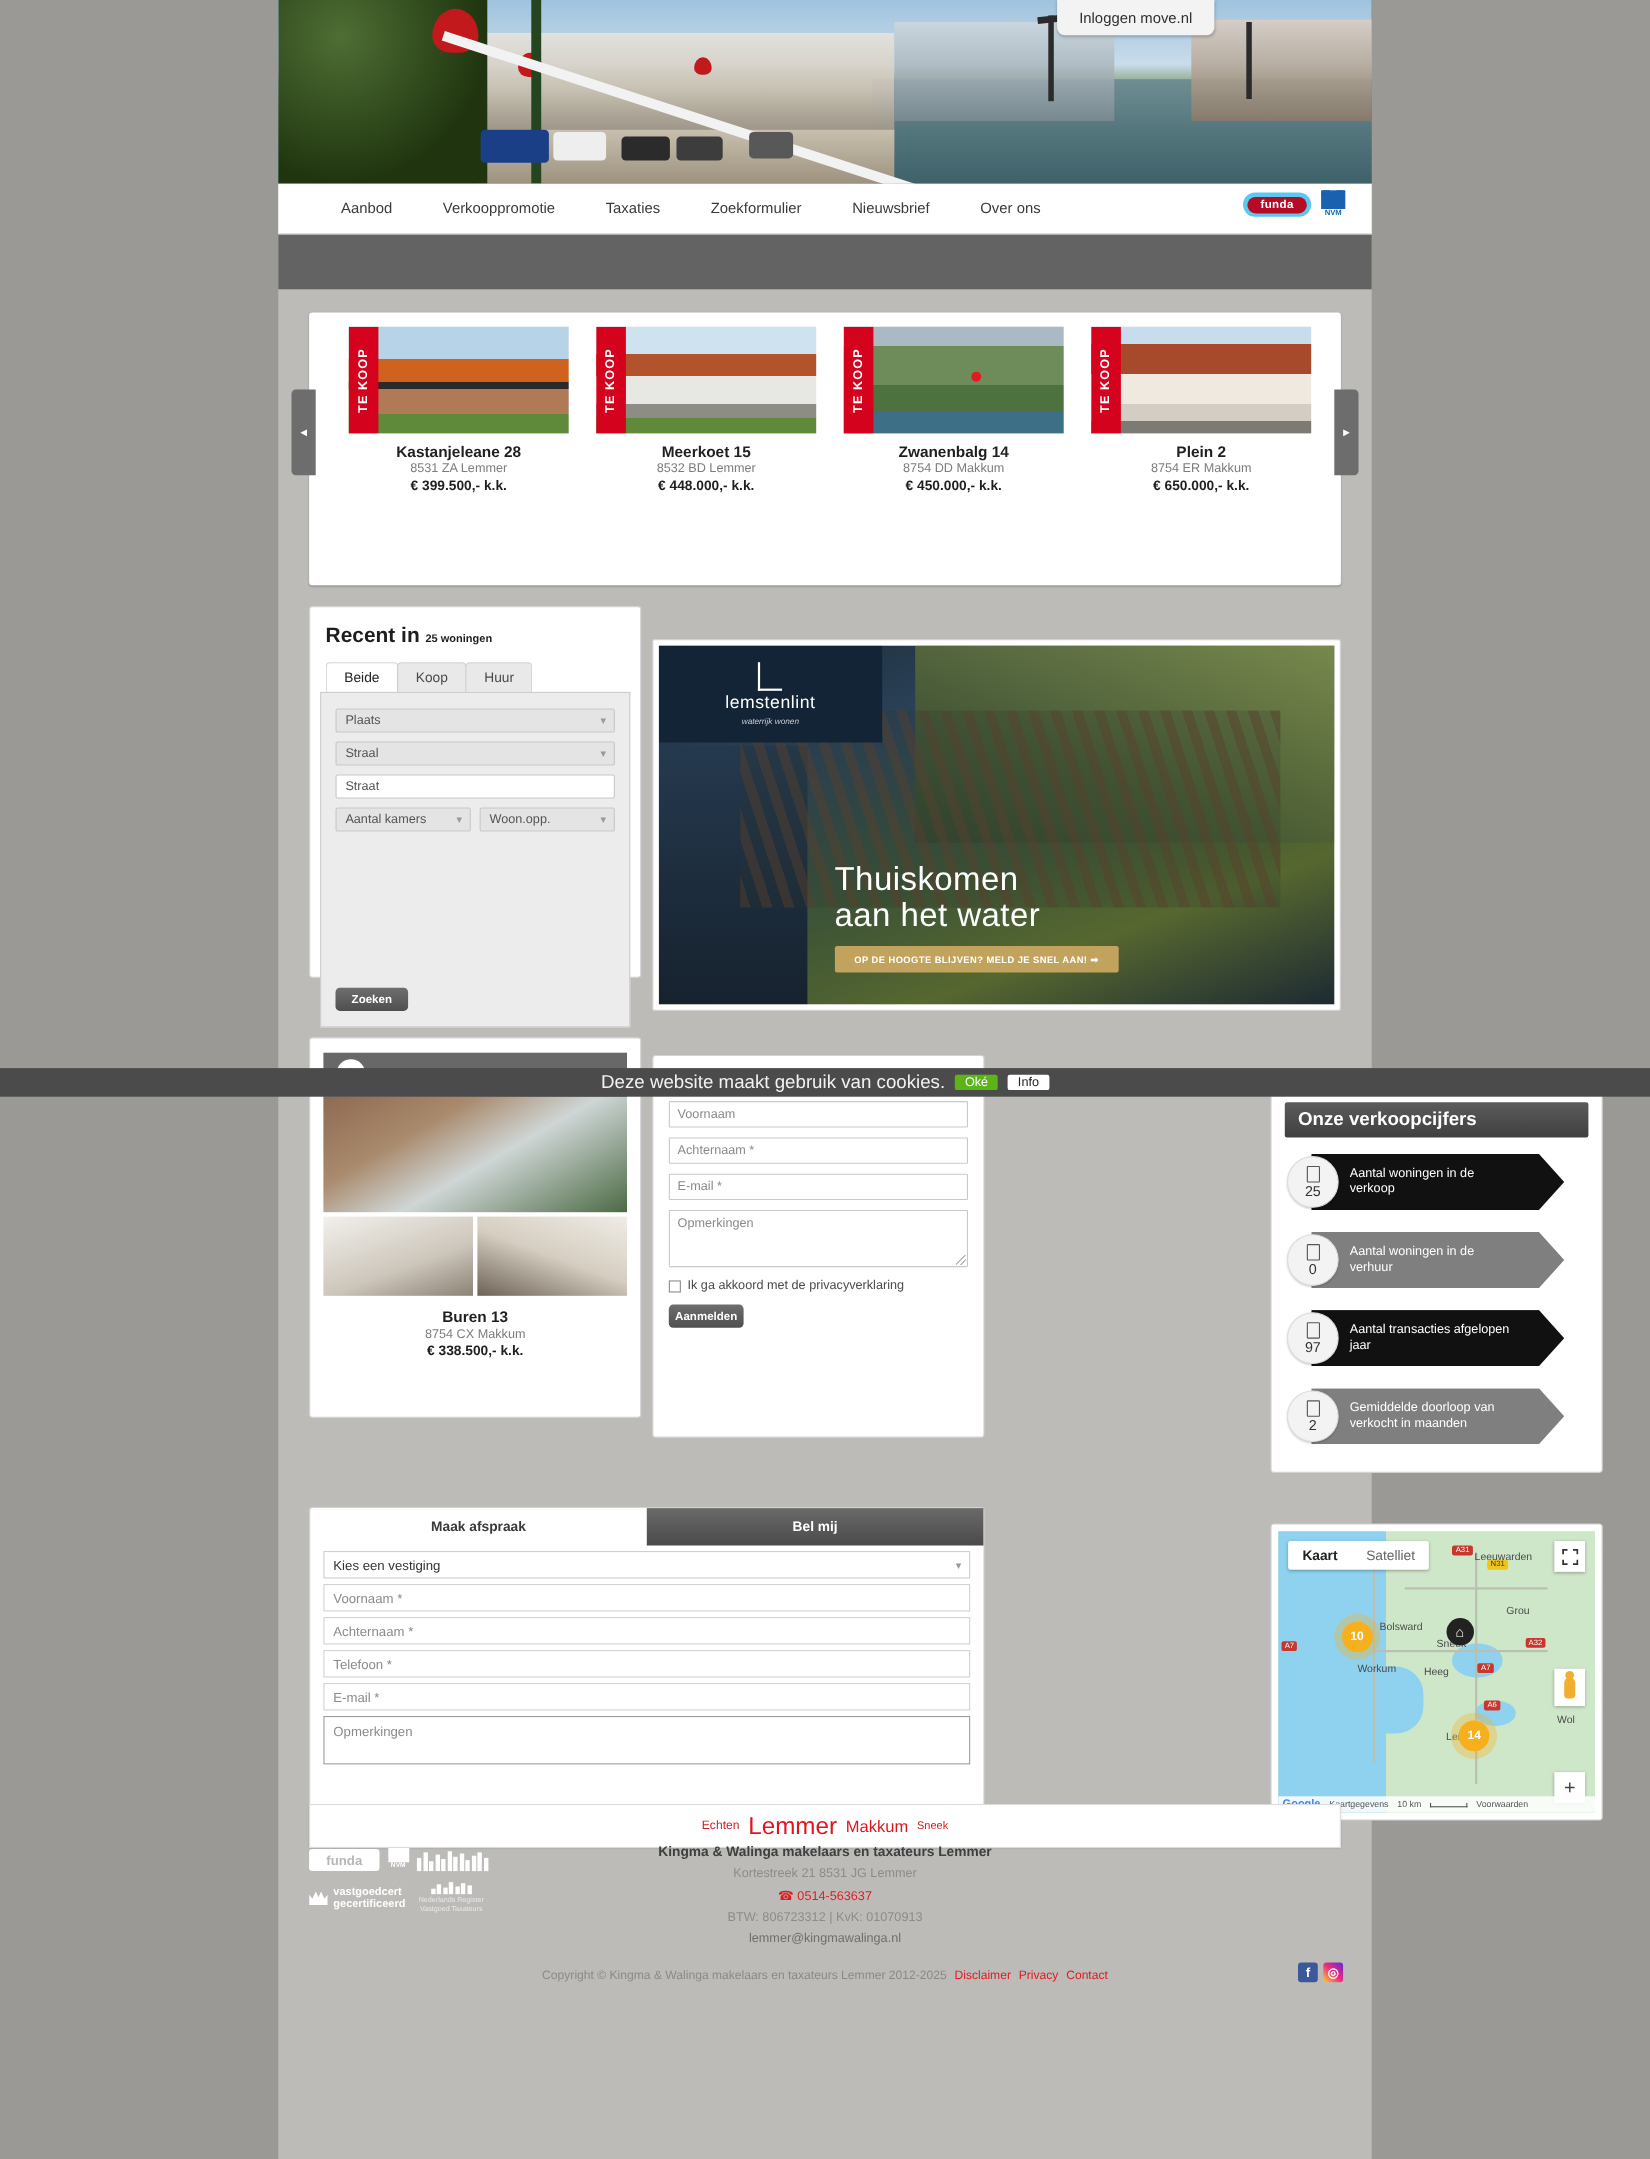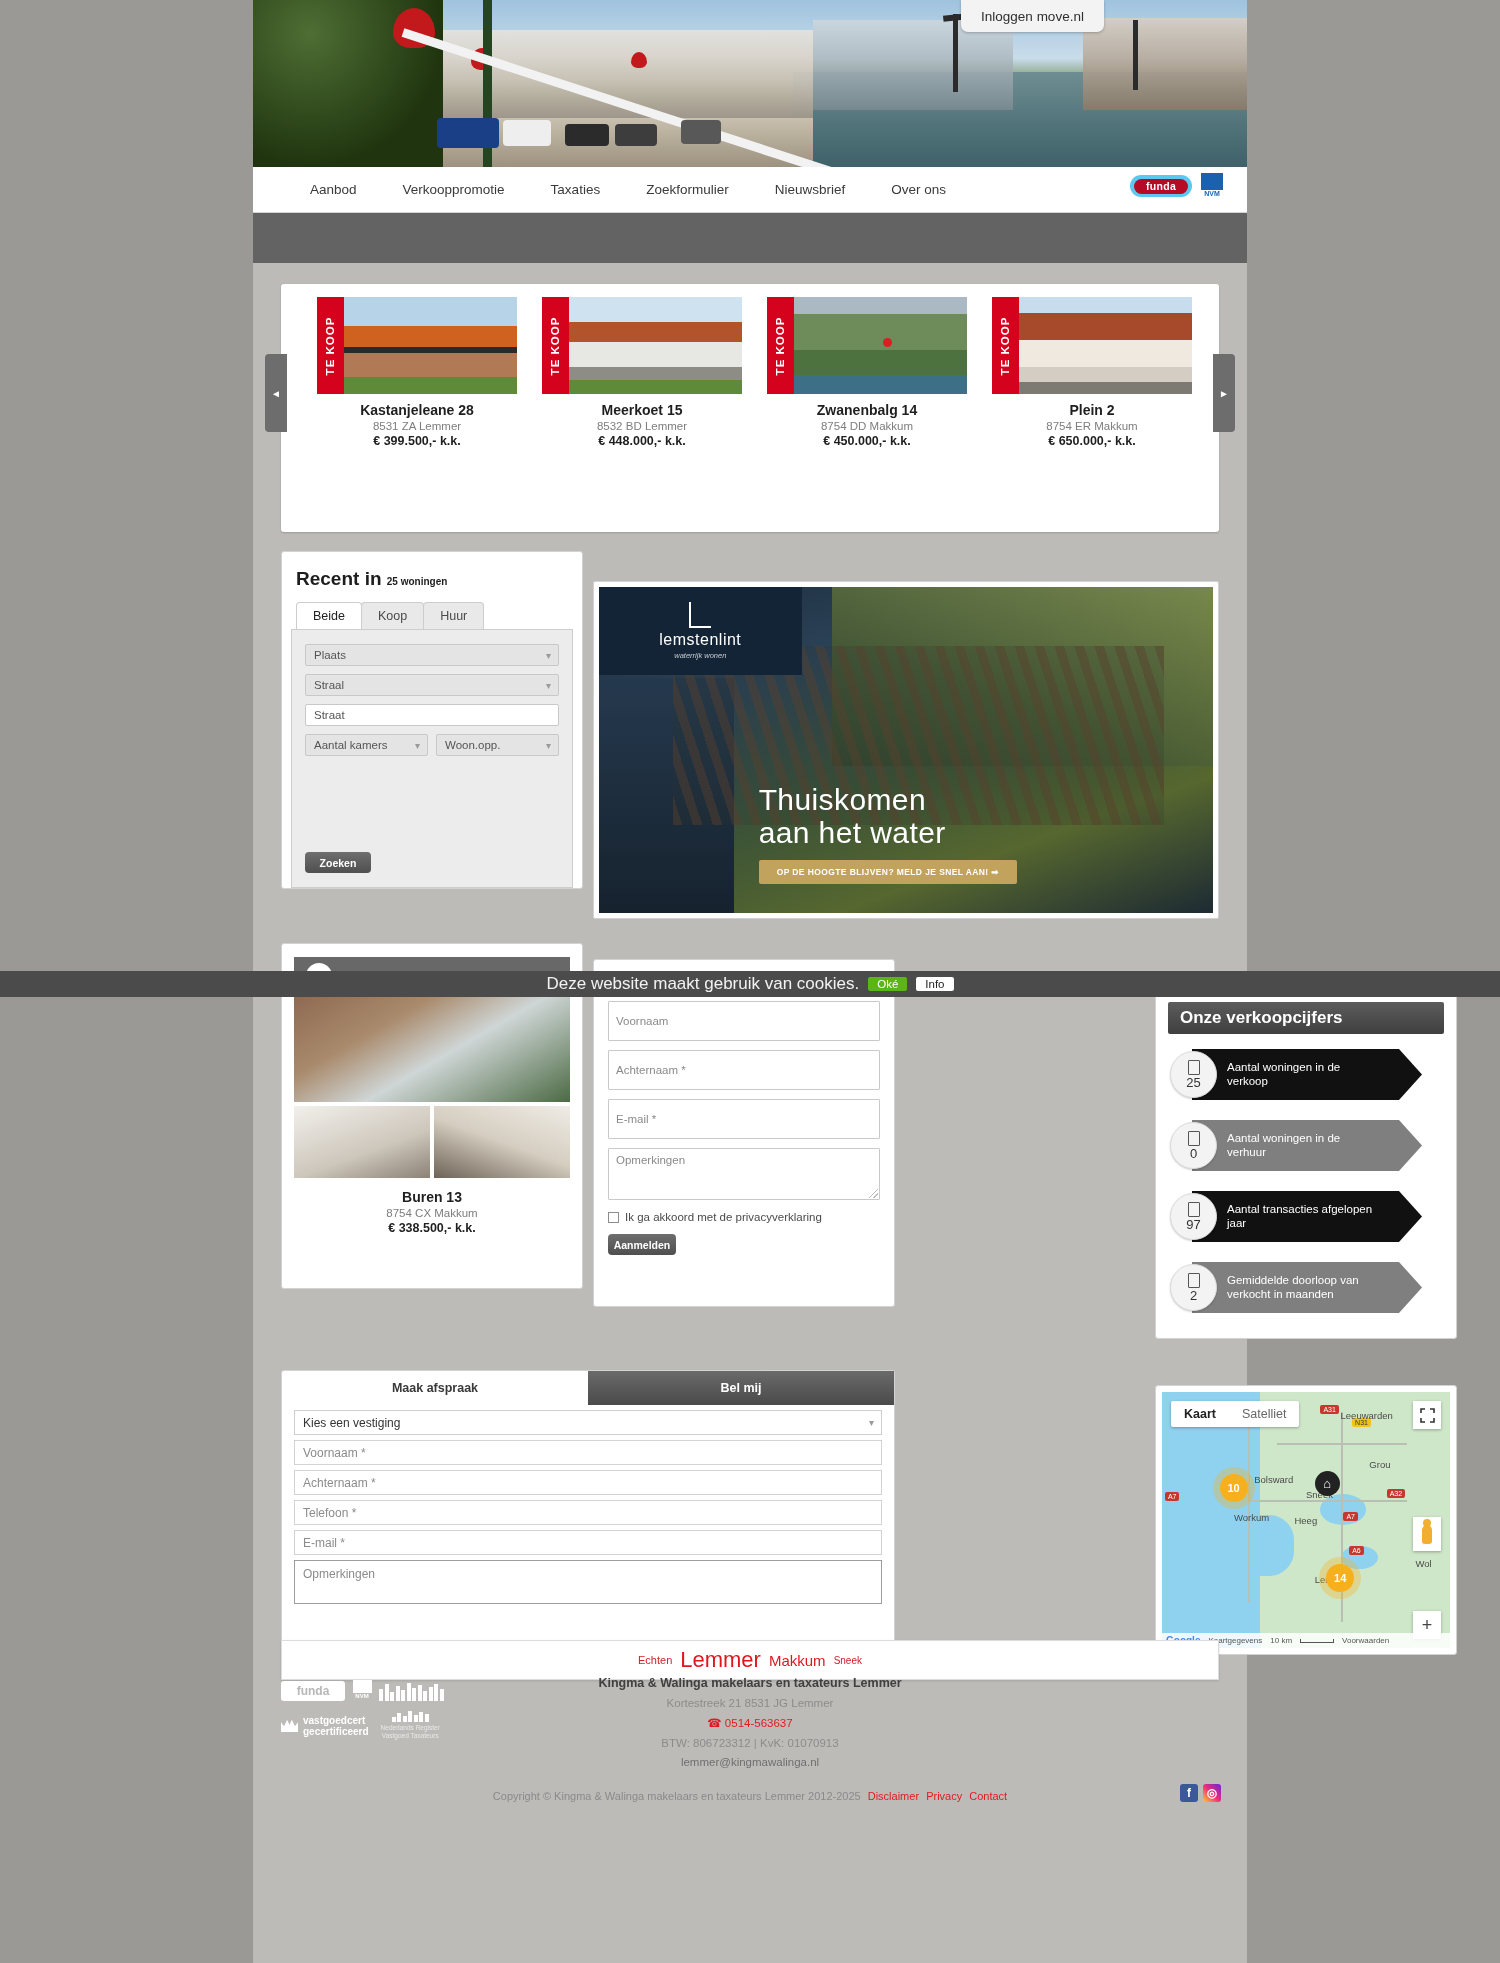--- a/index.html
+++ b/index.html
@@ -103,21 +103,21 @@
     background:#fff; border:1px solid #d2d2d2; border-radius:3px;
   }
   .zoeken h2 { margin:0; padding:16px 0 0 14px; font-size:19px; font-weight:bold; color:#1d1d1d; }
   .zoeken h2 .cnt { font-size:10px; }
   .tabs { display:flex; margin:12px 0 0 14px; }
   .tab {
     font-size:12.5px; color:#4a4a4a; padding:6px 16px; border:1px solid #cdcdcd;
     border-bottom:none; border-radius:4px 4px 0 0; background:#e9e9e9; margin-right:-1px; cursor:pointer;
   }
   .tab.active { background:#fff; color:#222; }
-  .zoeken-body { margin:0 9px; background:#ececec; border:1px solid #cdcdcd; padding:14px 13px 0 13px; height:259px; position:relative; }
+  .zoeken-body { margin:0 9px; background:#ececec; border:1px solid #cdcdcd; padding:14px 13px 0 13px; height:305px; position:relative; }
   .field {
     width:100%; height:22px; background:#e4e4e4; border:1px solid #c8c8c8;
     font-size:11.5px; color:#555; display:flex; align-items:center; padding:0 8px; margin-bottom:8px;
     position:relative; border-radius:2px;
   }
   .field.white { background:#fff; }
   .chev { position:absolute; right:7px; color:#9a9a9a; font-size:10px; }
   .field-row { display:flex; gap:8px; }
   .field-row .field { width:50%; }
   .btn-zoeken {
@@ -165,21 +165,21 @@
   .buren-sub.a { background:linear-gradient(160deg,#f2f0ec,#cdc6bb 60%,#8c8276); }
   .buren-sub.b { background:linear-gradient(200deg,#efece6,#d5cdc0 50%,#6d6357); }
 
   
   .nieuwsbrief {
     position:absolute; left:340px; top:959px; width:302px; height:348px;
     background:#fff; border:1px solid #d2d2d2; border-radius:3px; padding:0 14px;
   }
   .nb-title { padding-top:14px; font-size:16px; font-weight:bold; color:#222; }
   .inp {
-    width:100%; height:40px; border:1px solid #c9c9c9; background:#fff;
+    width:100%; height:24px; border:1px solid #c9c9c9; background:#fff;
     font-size:11.5px; color:#8a8a8a; display:flex; align-items:center; padding:0 7px; margin-top:9px; border-radius:1px;
   }
   .ta { height:52px; align-items:flex-start; padding-top:5px; position:relative; }
   .ta::after { content:""; position:absolute; right:1px; bottom:1px; width:9px; height:9px;
      background:linear-gradient(135deg, transparent 45%, #bbb 45%, #bbb 55%, transparent 55%, transparent 70%, #bbb 70%, #bbb 80%, transparent 80%); }
   .chk-row { display:flex; align-items:center; gap:6px; margin-top:11px; font-size:11.5px; color:#4a4a4a; }
   .chk { width:11px; height:11px; border:1px solid #8d8d8d; background:#fff; }
   .btn-dark {
     margin-top:11px; width:68px; height:21px; background:linear-gradient(#6e6e6e,#4f4f4f);
     border-radius:4px; color:#fff; font-size:10.5px; font-weight:bold;

